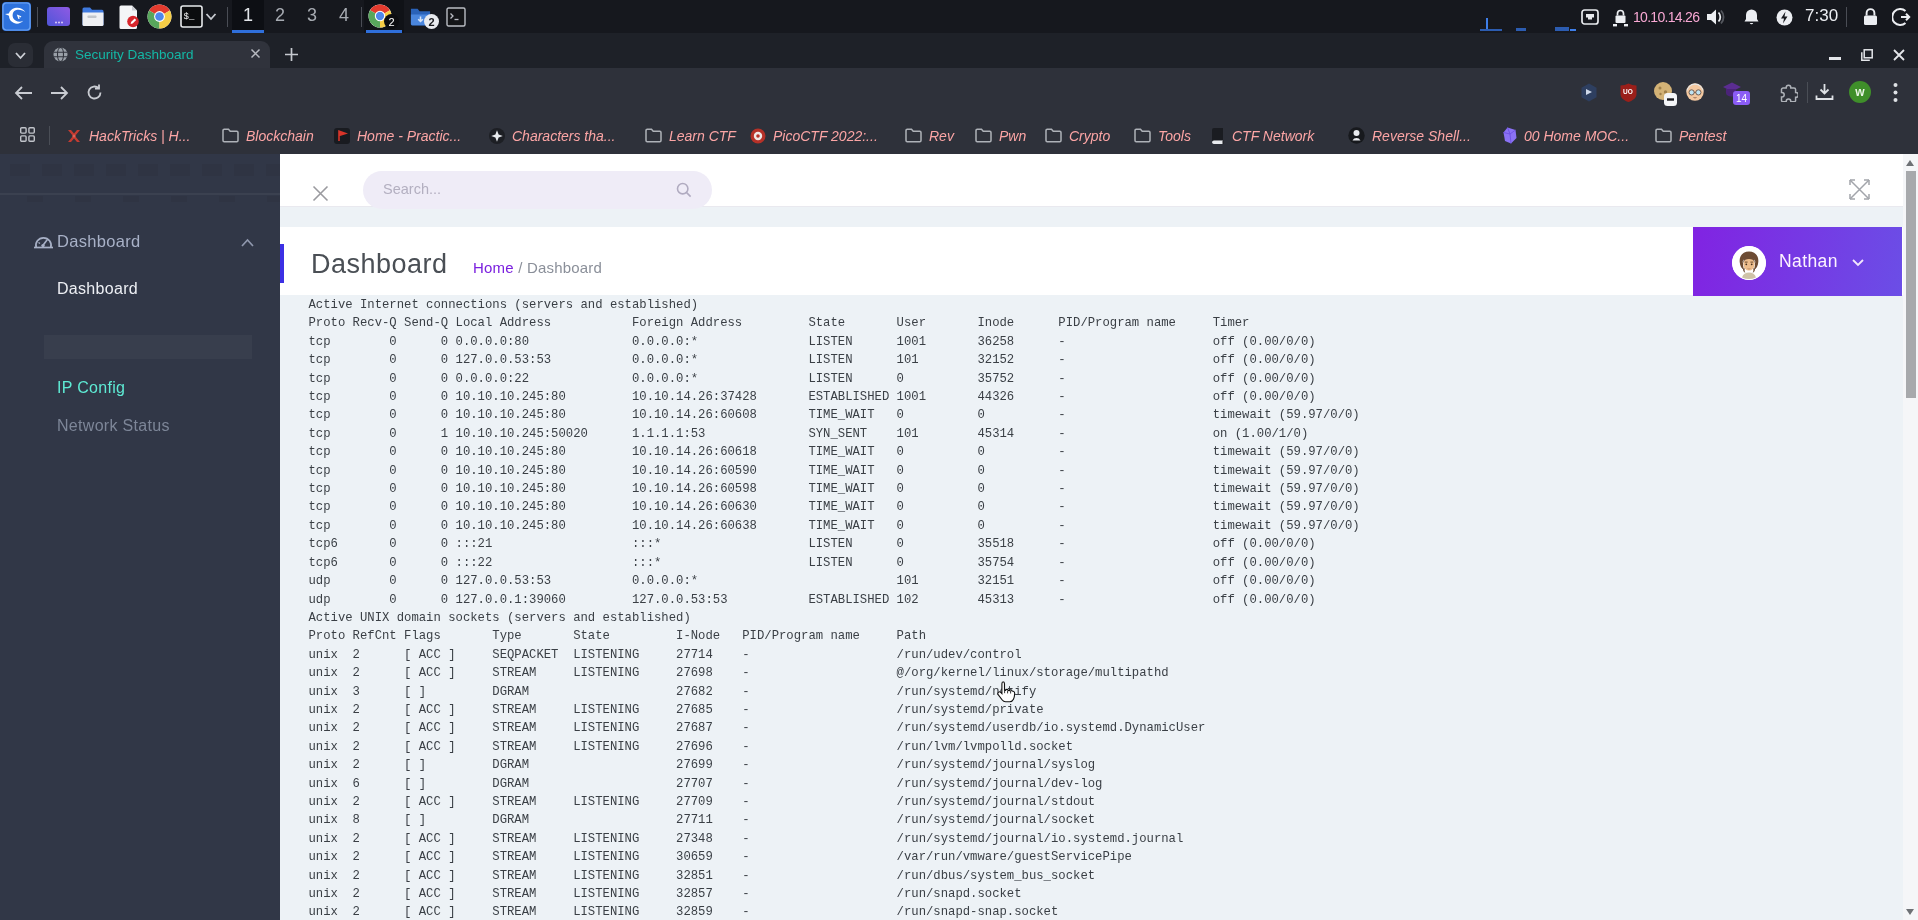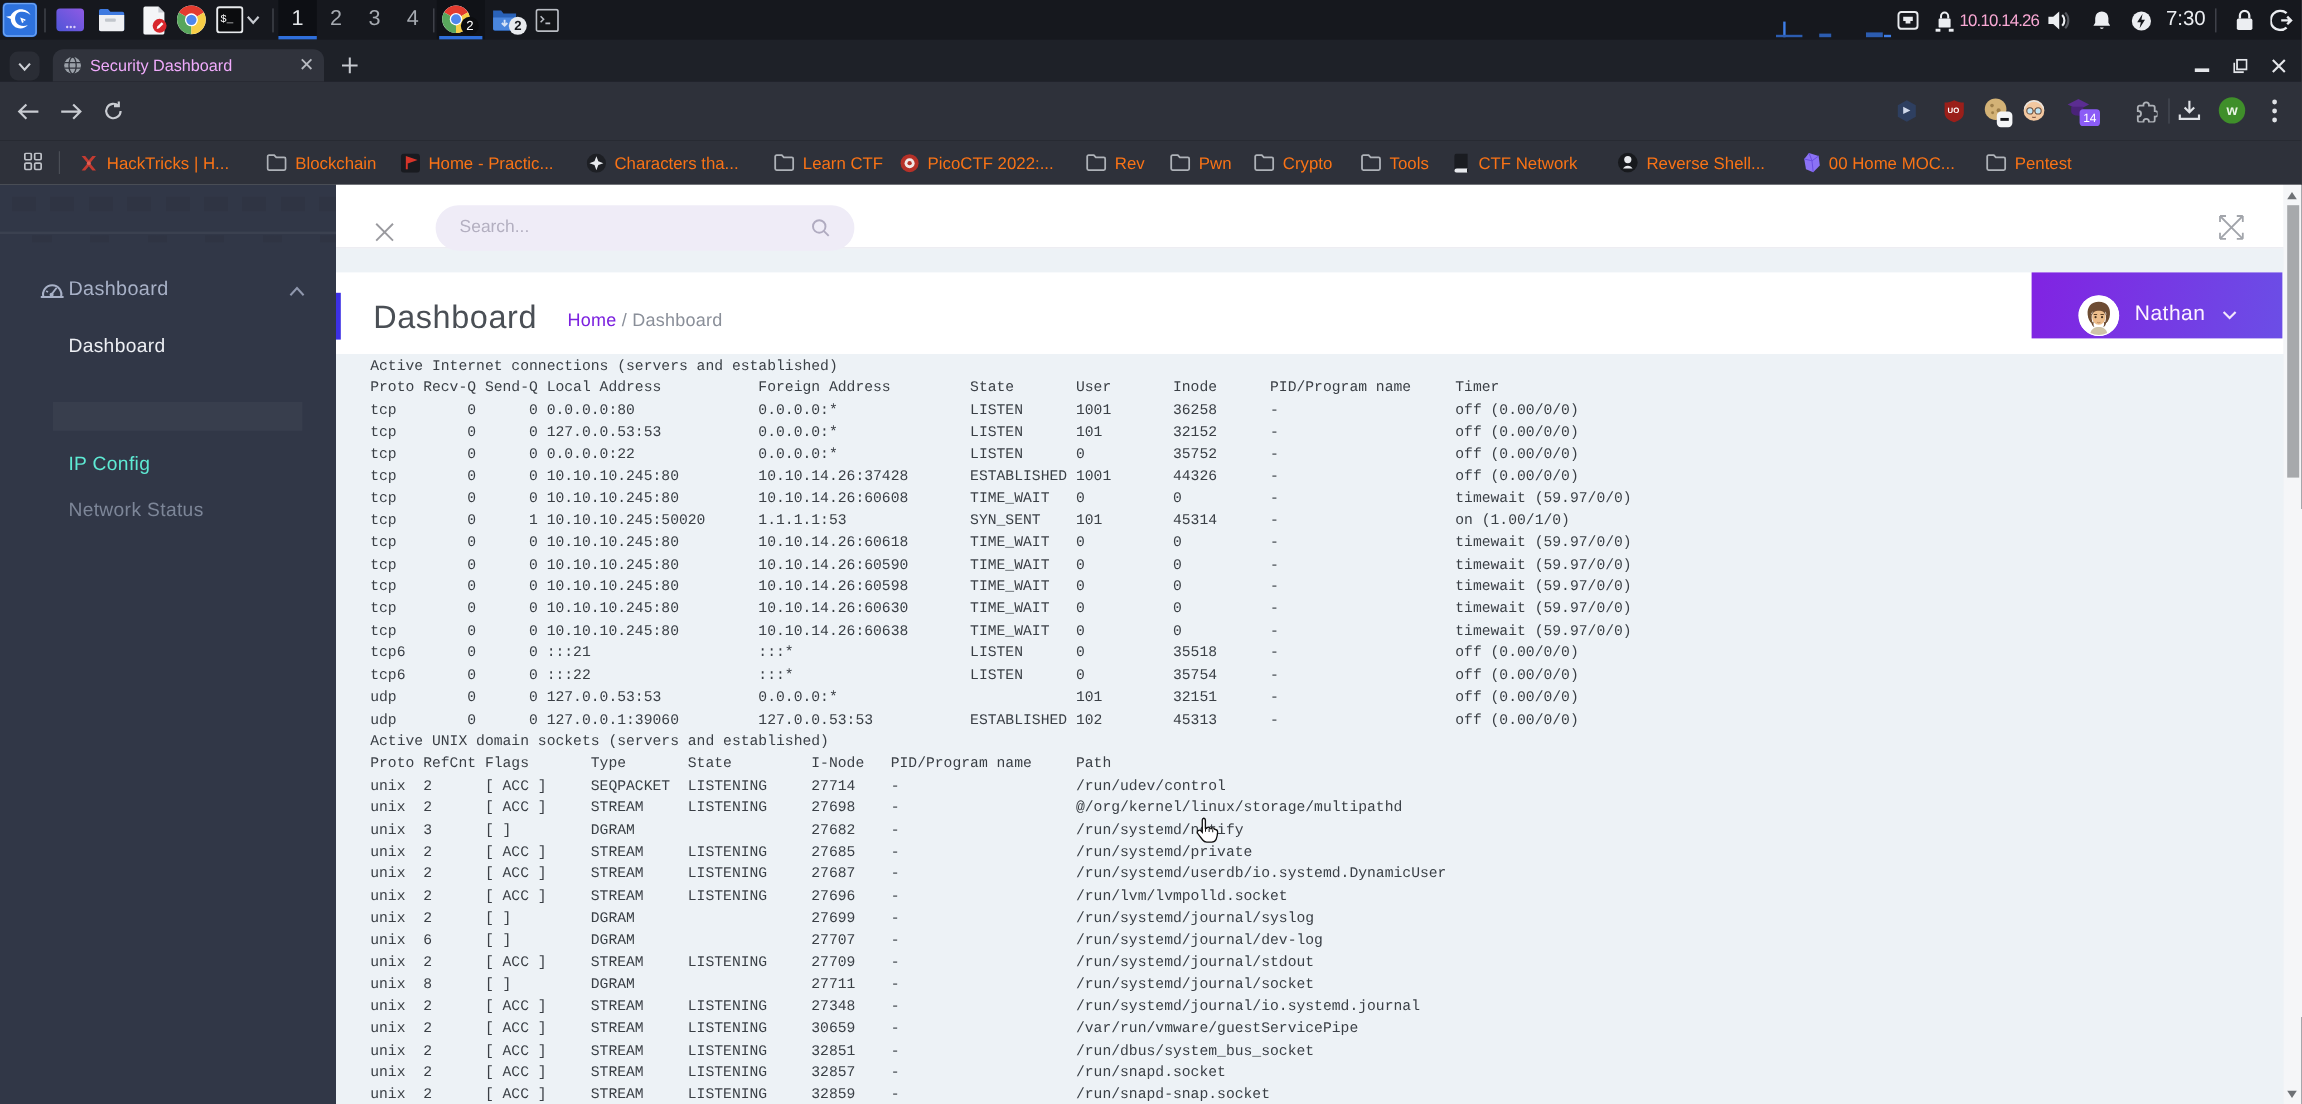--- a/index.html
+++ b/index.html
@@ -16,31 +16,31 @@
   #tab { position:absolute; left:44px; top:8px; width:226px; height:27px; background:#30333c; border-radius:9px 9px 0 0; }
   #tabsearch { position:absolute; left:8px; top:10px; width:25px; height:24px; background:#2a2d35; border-radius:7px; }
 
   
   #toolbar { position:absolute; left:0; top:68px; width:1918px; height:49px; background:#2e313a; }
   #omnibox { position:absolute; left:122px; top:16px; width:1442px; height:28px; background:#1c1f26; border-radius:14px; }
   #nschip { position:absolute; left:7px; top:2px; height:24px; border-radius:12px; background:#272a32; }
 
   
   #bookmarks { position:absolute; left:0; top:117px; width:1918px; height:37px; background:#2e313a; }
-  .bm { position:absolute; top:0; height:37px; display:flex; align-items:center; color:#f97316; font-size:14px; }
+  .bm { position:absolute; top:0; height:37px; display:flex; align-items:center; color:#fca5a5; font-size:14px;font-style:italic; }
   .bm svg, .bm .bmi { margin-right:7px; }
 
   
   #page { position:absolute; left:0; top:154px; width:1918px; height:766px; background:#edf2f6; }
   #sidebar { position:absolute; left:0; top:0; width:280px; height:766px; background:#313747; }
   #main { position:absolute; left:280px; top:0; width:1623px; height:766px; }
   #ptopbar { position:absolute; left:0; top:0; width:1623px; height:53px; background:#ffffff; border-bottom:1px solid #e9e9ef; }
   #pheader { position:absolute; left:0; top:73px; width:1623px; height:68px; background:#ffffff; }
   #searchpill { position:absolute; left:83px; top:17px; width:349px; height:38px; border-radius:19px; background:#efecf7; }
-  #nathan { position:absolute; left:1413px; top:73px; width:209px; height:55px; background:linear-gradient(100deg,#8123e2,#6b4ee6); }
+  #nathan { position:absolute; left:1413px; top:73px; width:209px; height:69px; background:linear-gradient(100deg,#8123e2,#6b4ee6); }
   #content { position:absolute; left:0; top:141px; width:1623px; height:625px; }
   pre { font-family:"Liberation Mono", monospace; font-size:12.25px; line-height:18.4px; color:#3a3f45; }
 
   
   #pscroll { position:absolute; left:1903px; top:0; width:15px; height:766px; background:#f5f6f8; }
   #pthumb { position:absolute; left:2.5px; top:17px; width:10px; height:227px; background:#a7a9ac; }
 </style>
 </head>
 <body>
 <div id="taskbar">
@@ -177,21 +177,21 @@
   <div id="tabsearch"></div>
   <svg class="abs" style="left:13px;top:17px" width="15" height="11" viewBox="0 0 15 11">
       <path d="M3 3 L7.5 8 L12 3" stroke="#cdd0d6" stroke-width="1.8" fill="none"></path>
     </svg>
   <div id="tab">
     <svg class="abs" style="left:9px;top:6px" width="15" height="15" viewBox="0 0 15 15">
       <circle cx="7.5" cy="7.5" r="7" fill="#9aa0a8"></circle>
       <ellipse cx="7.5" cy="7.5" rx="3" ry="7" fill="none" stroke="#30333c" stroke-width="1.1"></ellipse>
       <path d="M0.7 5.2 h13.6 M0.7 9.8 h13.6" stroke="#30333c" stroke-width="1.1"></path>
     </svg>
-    <div class="abs" style="left:31px;top:5.5px;color:#f0abfc;font-size:13.5px">Security Dashboard</div>
+    <div class="abs" style="left:31px;top:5.5px;color:#14b8a6;font-size:13.5px">Security Dashboard</div>
     <svg class="abs" style="left:206px;top:7px" width="11" height="11" viewBox="0 0 11 11">
         <path d="M1.5 1.5 L9.5 9.5 M9.5 1.5 L1.5 9.5" stroke="#b7bac0" stroke-width="1.5"></path>
       </svg>
   </div>
   <svg class="abs" style="left:284px;top:14px" width="15" height="15" viewBox="0 0 15 15">
       <path d="M7.5 1 v13 M1 7.5 h13" stroke="#c6c9cf" stroke-width="1.7"></path>
     </svg>
 
   <div class="abs" style="left:1829px;top:24px;width:12px;height:2.5px;background:#e4e6ea"></div>
   <svg class="abs" style="left:1861px;top:16px" width="12" height="12" viewBox="0 0 12 12">

